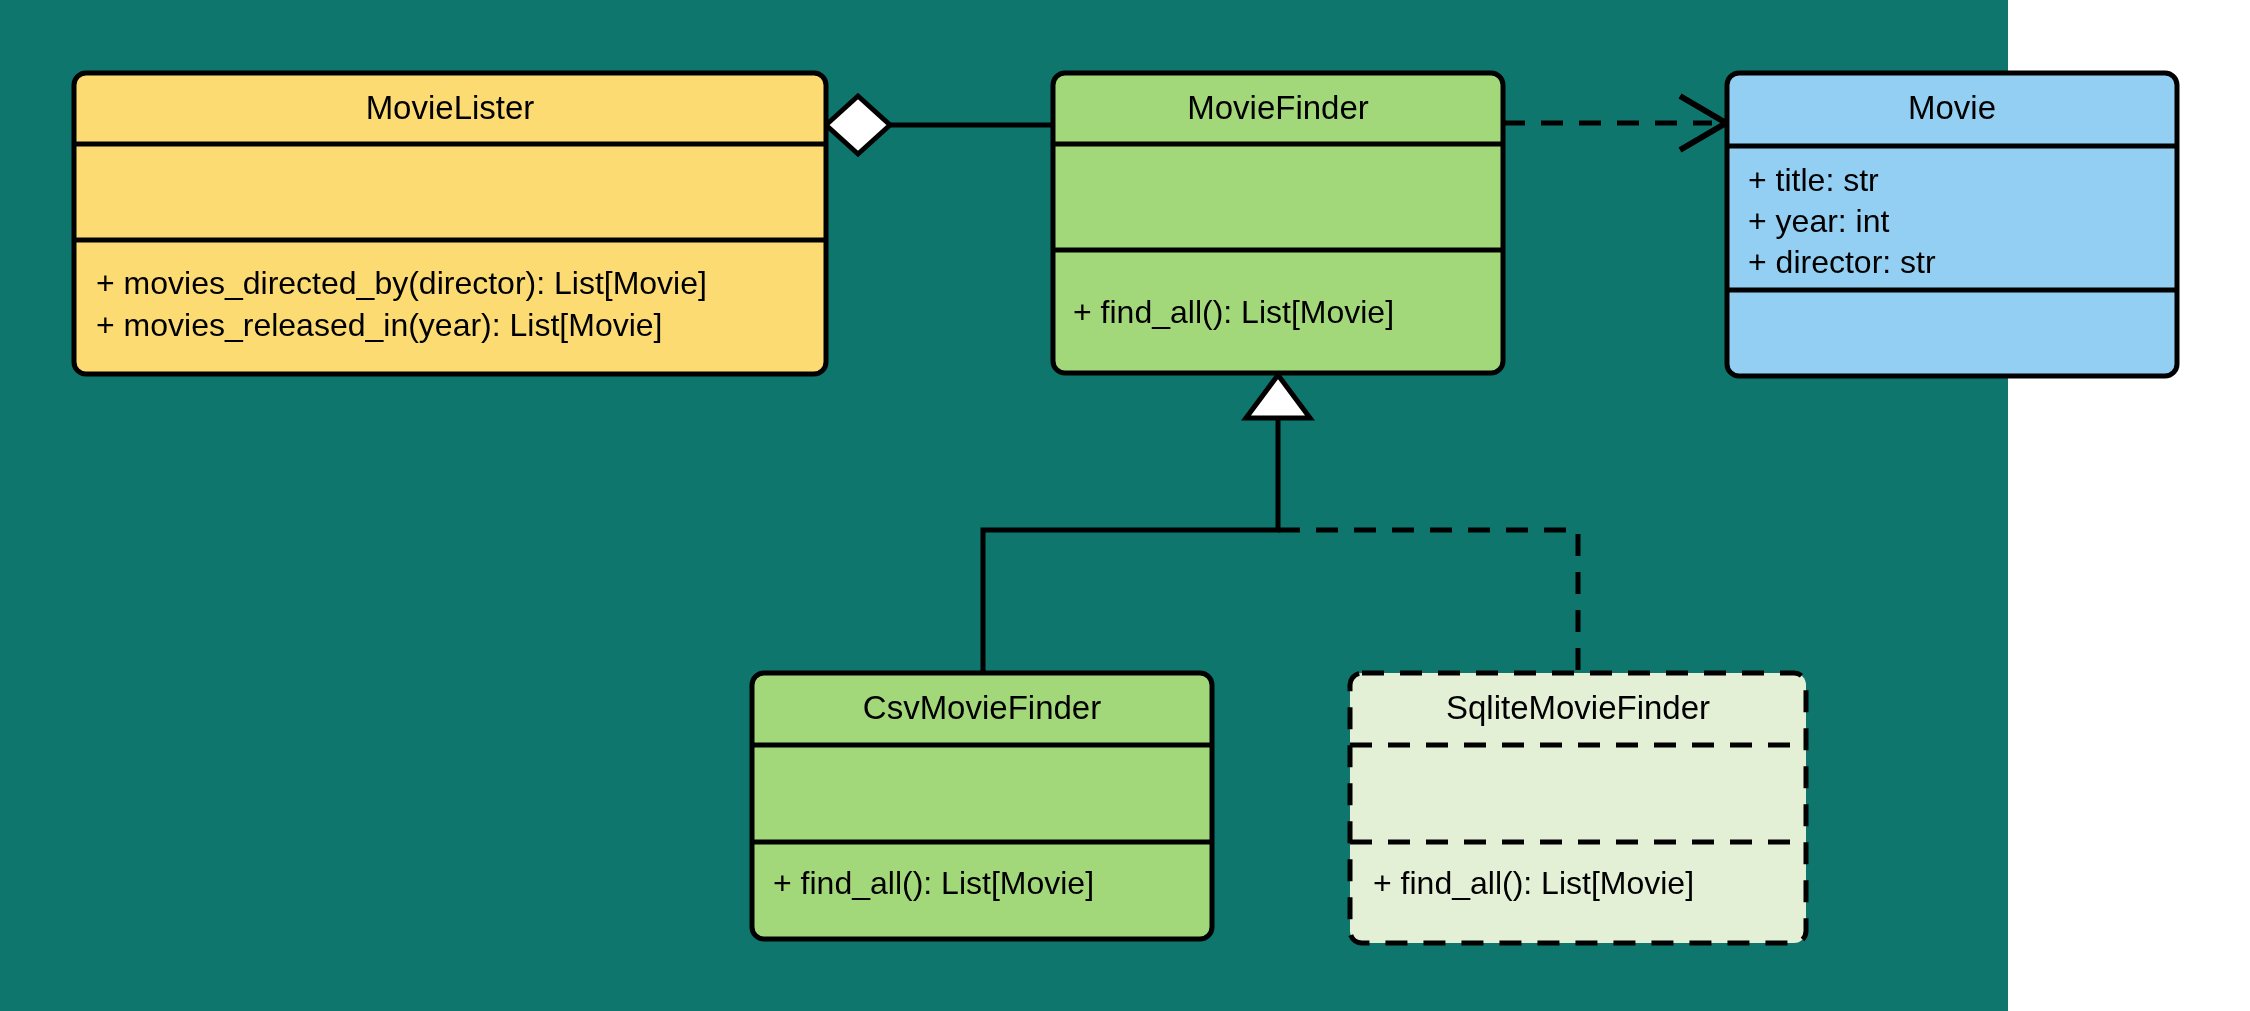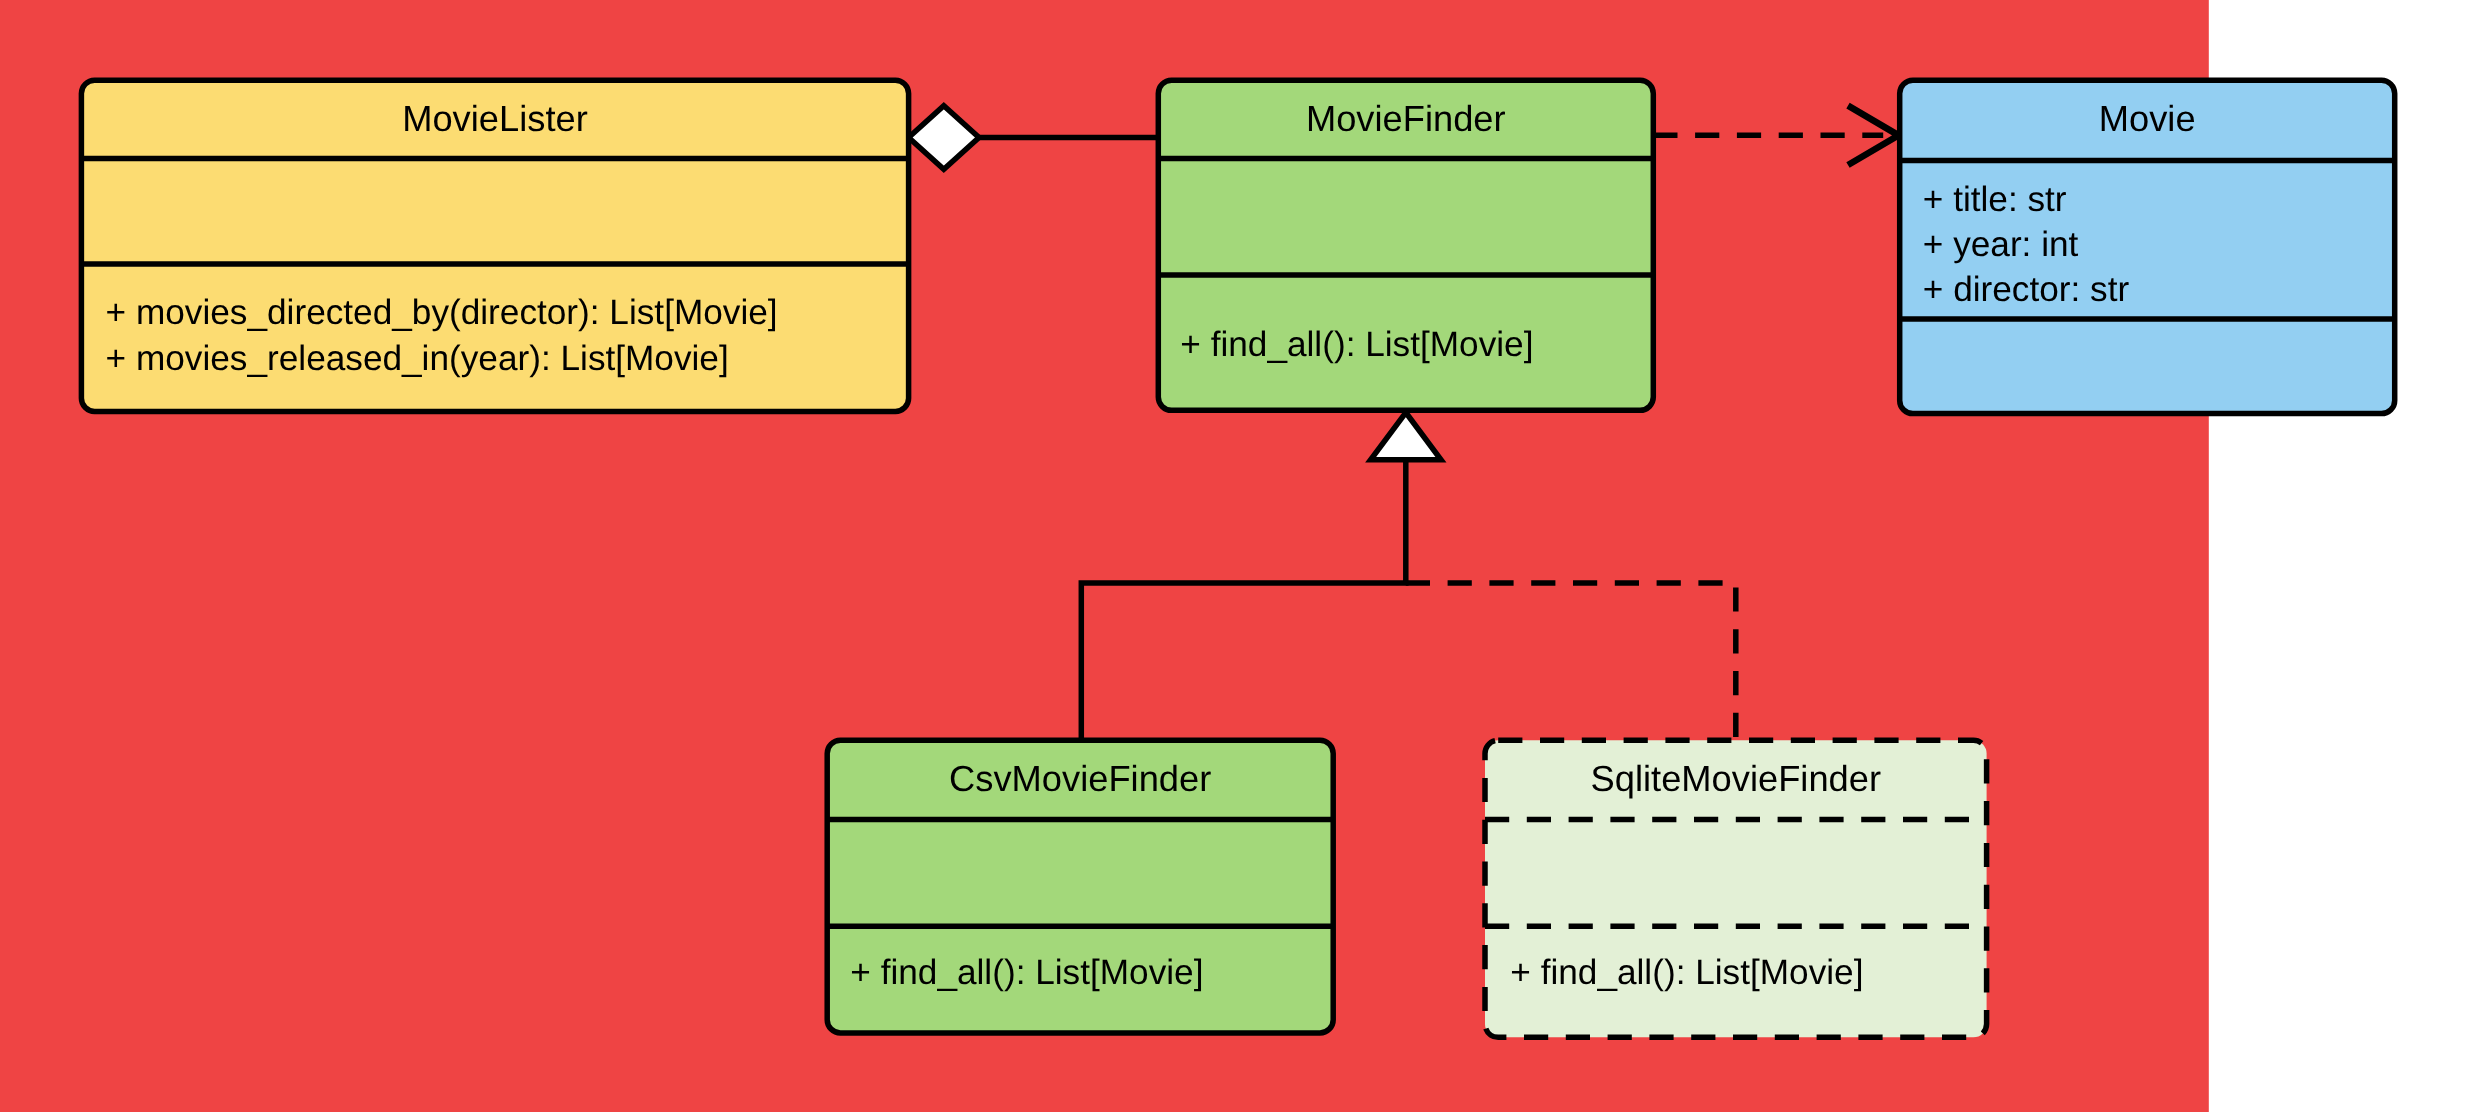--- a/index.html
+++ b/index.html
@@ -11,21 +11,21 @@
   body {
     width: 2250px;
     height: 1011px;
     font-family: "Liberation Sans", sans-serif;
     overflow: hidden;
   }
   #diagram-root {
     position: relative;
     width: 2008px;
     height: 1011px;
-    background: #ef4444;
+    background: #0f766e;
   }
   svg#uml-canvas {
     display: block;
     width: 2250px;
     height: 1011px;
   }
   .cls-box-fill {
     stroke: #000000;
     stroke-width: 5;
   }

